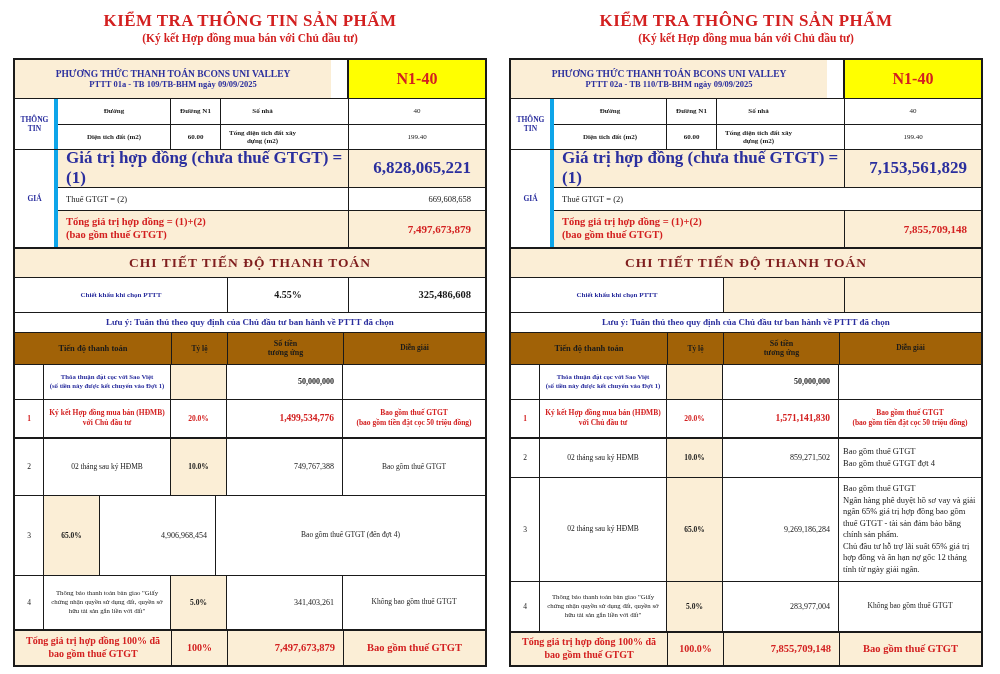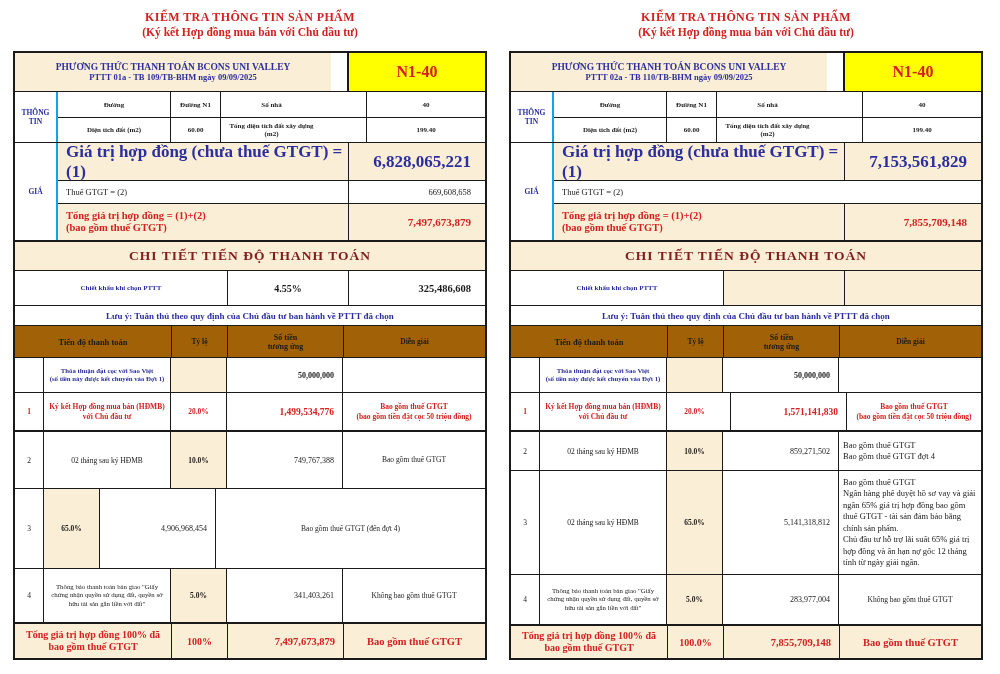--- a/index.html
+++ b/index.html
@@ -2,50 +2,50 @@
 <html><head>
 <meta charset="utf-8">
 <style>
   * { box-sizing: border-box; margin:0; padding:0; }
   html,body { width:1000px; height:674px; background:#fff; overflow:hidden;
     font-family:"Liberation Serif", serif; color:#1a1a1a; }
   .page { display:flex; gap:22px; padding:6px 13px 0 13px; }
   .half { width:474px; }
 
   .doc-title { text-align:center; color:#d32020; font-weight:bold; margin:4px 0 12px 0; line-height:1.25; }
-  .doc-title .l1 { font-size:12px; letter-spacing:.4px; }
+  .doc-title .l1 { font-size:17px; letter-spacing:.4px; }
   .doc-title .l2 { font-size:11.5px; }
 
   .tbl { border:2px solid #1a1a1a; background:#fff; }
   .row { display:flex; align-items:stretch; border-top:1px solid #1a1a1a; }
   .row:first-child { border-top:none; }
   .cell { display:flex; flex-direction:column; justify-content:center; align-items:center;
     text-align:center; border-left:1px solid #1a1a1a; padding:1px 3px; min-width:0; }
   .cell:first-child { border-left:none; }
   .bt2 { border-top:2px solid #1a1a1a; }
 
   
   .hdr-row { height:38px;gap:16px; }
   .hdr-main { flex:1; background:#fbeed6; color:#2b2f9e; font-weight:bold; }
   .hdr-main .hl1 { font-size:9.5px; }
   .hdr-main .hl2 { font-size:8.5px; }
   .code-cell { width:138px; background:#ffff00; color:#d32020; font-weight:bold; font-size:16px; border-left-width:2px;text-align:right; }
 
   
   .sect { display:flex; border-top:1px solid #1a1a1a; }
   .sect-lbl { width:43px; display:flex; align-items:center; justify-content:center; text-align:center;
-    color:#2b2f9e; font-weight:bold; font-size:7.5px; border-right:2px solid #0ea5e9; }
+    color:#2b2f9e; font-weight:bold; font-size:7.5px; border-right:4px solid #0ea5e9; }
   .sect-body { flex:1; }
   .sect-body .row:first-child { border-top:none; }
 
   .h25 { height:25px; } .h23 { height:23px; } .h37 { height:37px; }
   .i-a { width:112px; font-size:7px; font-weight:bold; color:#222; }
   .i-b { width:50px; font-size:7px; font-weight:bold; }
   .i-c { flex:1; font-size:7px; font-weight:bold; color:#222; }
-  .i-val { width:119px; font-size:7px; font-weight:bold;margin-left:44px; }
+  .i-val { width:137px; font-size:7px; font-weight:normal;margin-left:44px; }
 
   .p-lbl { flex:1; align-items:flex-start; text-align:left; padding-left:8px; }
   .p-val { width:137px; align-items:flex-end; text-align:right; padding-right:14px; }
   .contract-row { background:#fbeed6; }
   .contract-row .p-lbl, .contract-row .p-val { color:#2b2f9e; font-weight:bold; font-size:17px; }
   .vat-row .p-lbl, .vat-row .p-val { font-size:8.5px; }
   .ptotal-row .p-lbl, .ptotal-row .p-val { color:#d32020; font-weight:bold; }
   .ptotal-row { background:#fbeed6; }
   .ptotal-row .p-lbl { font-size:10.5px; line-height:1.2; }
   .ptotal-row .p-val { font-size:11px; }
@@ -285,37 +285,37 @@
         <div class="cell s-lbl dep-lbl pre" style="font-size:6.8px;">Thỏa thuận đặt cọc với Sao Việt
 (số tiền này được kết chuyển vào Đợt 1)</div>
         <div class="cell s-pct cream"></div>
         <div class="cell s-amt dep-amt">50,000,000</div>
         <div class="cell s-note"></div>
       </div>
       <div class="row r1 red">
         <div class="cell s-no">1</div>
         <div class="cell s-lbl">Ký kết Hợp đồng mua bán (HĐMB) với Chủ đầu tư</div>
         <div class="cell s-pct">20.0%</div>
-        <div class="cell s-amt" style="font-size:9.5px;margin-left:8px;">1,571,141,830</div>
+        <div class="cell s-amt" style="font-size:9.5px;">1,571,141,830</div>
         <div class="cell s-note pre">Bao gồm thuế GTGT
 (bao gồm tiền đặt cọc 50 triệu đồng)</div>
       </div>
       <div class="row r2 bt2">
         <div class="cell s-no">2</div>
         <div class="cell s-lbl">02 tháng sau ký HĐMB</div>
         <div class="cell s-pct cream">10.0%</div>
         <div class="cell s-amt">859,271,502</div>
         <div class="cell s-note pre note-left">Bao gồm thuế GTGT
 Bao gồm thuế GTGT đợt 4</div>
       </div>
       <div class="row r3">
         <div class="cell s-no">3</div>
         <div class="cell s-lbl">02 tháng sau ký HĐMB</div>
         <div class="cell s-pct cream">65.0%</div>
-        <div class="cell s-amt">5,141,318,812</div>
+        <div class="cell s-amt">9,269,186,284</div>
         <div class="cell s-note pre note-left">Bao gồm thuế GTGT
 Ngân hàng phê duyệt hồ sơ vay và giải ngân 65% giá trị hợp đồng bao gồm thuế GTGT - tài sản đảm bảo bằng chính sản phẩm.
 Chủ đầu tư hỗ trợ lãi suất 65% giá trị hợp đồng và ân hạn nợ gốc 12 tháng tính từ ngày giải ngân.</div>
       </div>
       <div class="row r4">
         <div class="cell s-no">4</div>
         <div class="cell s-lbl" style="font-size:6.8px;">Thông báo thanh toán bàn giao "Giấy chứng nhận quyền sử dụng đất, quyền sở hữu tài sản gắn liền với đất"</div>
         <div class="cell s-pct cream">5.0%</div>
         <div class="cell s-amt">283,977,004</div>
         <div class="cell s-note pre">Không bao gồm thuế GTGT</div>

